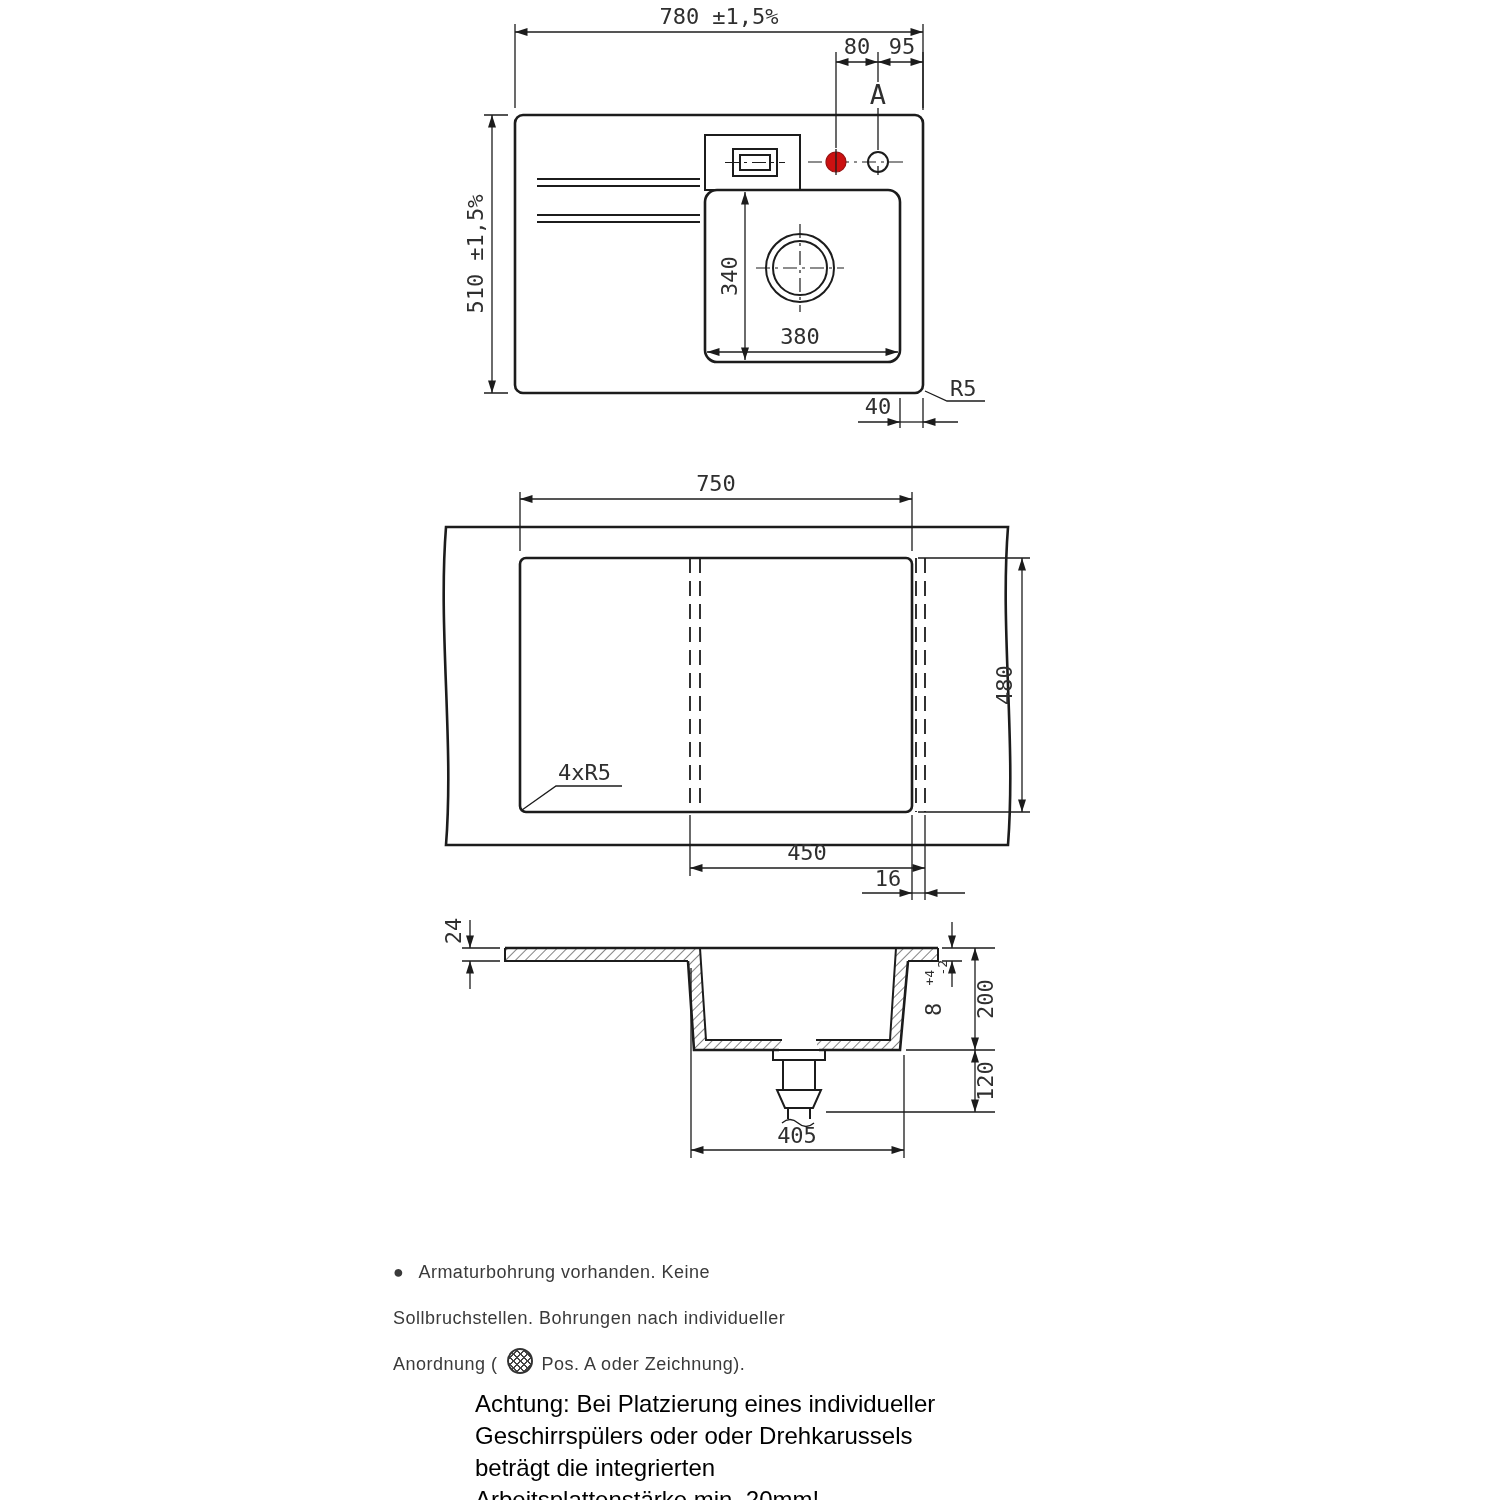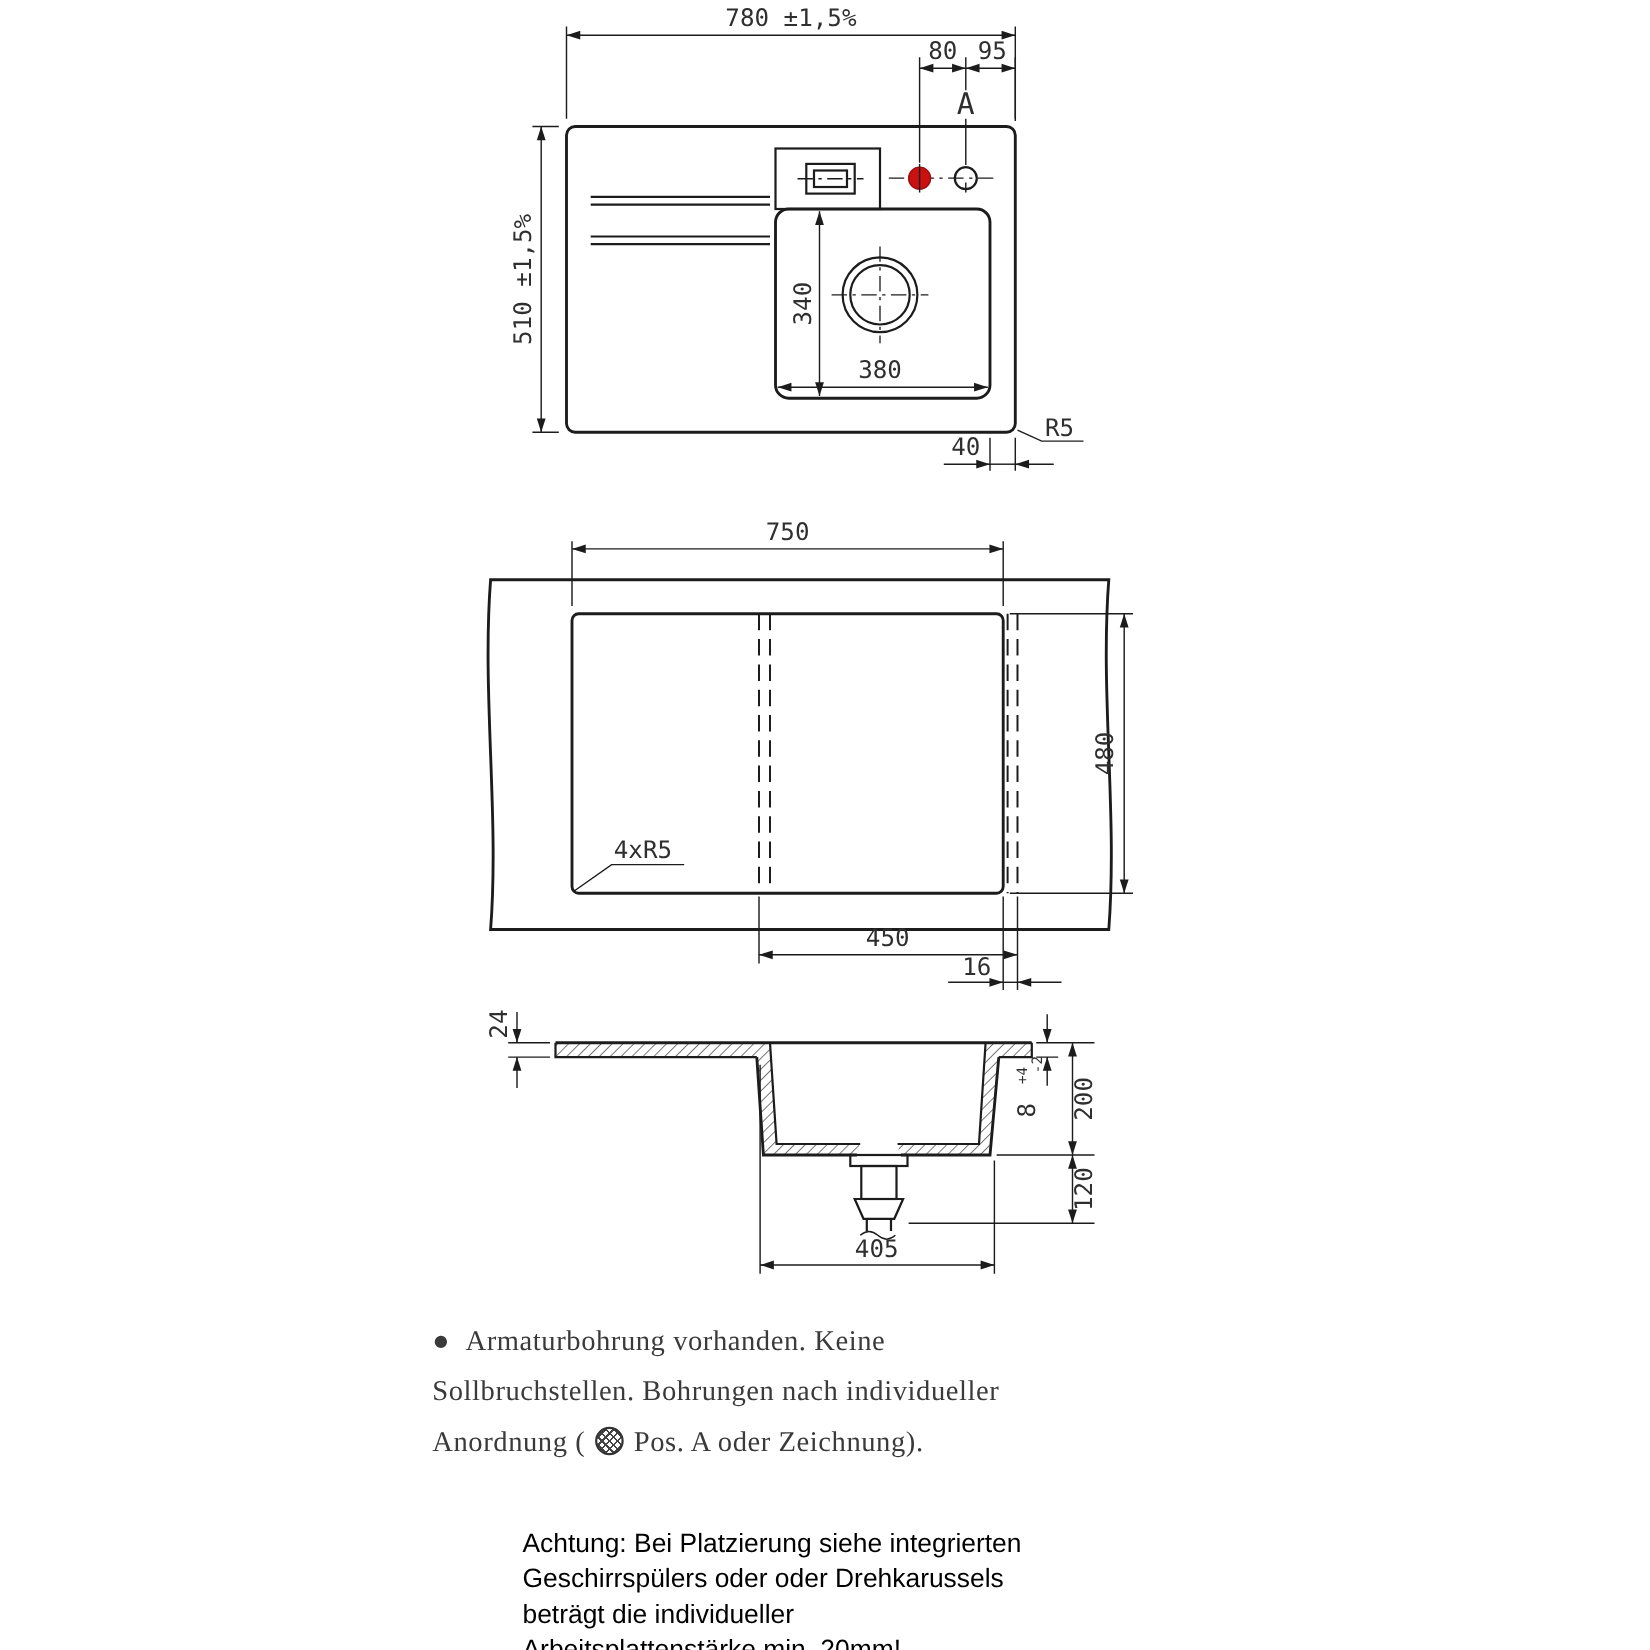--- a/index.html
+++ b/index.html
@@ -10,22 +10,22 @@
   svg.drawing{position:absolute;left:0;top:0;width:1500px;height:1500px;}
   .ln{stroke:var(--line,#1c1c1c);fill:none;stroke-width:2;}
   .heavy{stroke-width:2.6;}
   .thin{stroke:var(--line,#1c1c1c);fill:none;stroke-width:1.3;}
   .dash{stroke:var(--line,#1c1c1c);fill:none;stroke-width:1.8;stroke-dasharray:15 8;}
   .cl{stroke:var(--line,#1c1c1c);fill:none;stroke-width:1.2;stroke-dasharray:14 5 3 5;}
   .dim{font-family:"DejaVu Sans Mono",monospace;font-size:22px;fill:#2f2f2f;}
   .big{font-size:27px;}
   .tol{font-size:13px;}
   .notes{
-    position:absolute;left:393px;top:1196px;width:1060px;
-    font-family:Liberation Serif, serif;font-size:26px;line-height:46px;
+    position:absolute;left:393px;top:1249px;width:1060px;
+    font-family:Liberation Sans, sans-serif;font-size:18px;line-height:46px;
     color:var(--text,#3a3a3a);white-space:nowrap;letter-spacing:.5px;
   }
   .bullet{margin-right:14px;}
   .hatch-circle{
     display:inline-block;width:22px;height:22px;border:2.5px solid #333;border-radius:50%;
     vertical-align:-4px;margin:0 9px;
     background:
       repeating-linear-gradient(45deg,#444 0 1.5px,transparent 1.5px 5px),
       repeating-linear-gradient(135deg,#444 0 1.5px,transparent 1.5px 5px);
   }
@@ -217,17 +217,17 @@
   <div>
     <span class="bullet">●</span><span>Armaturbohrung vorhanden. Keine</span>
   </div>
   <div>Sollbruchstellen. Bohrungen nach individueller</div>
   <div>
     <span>Anordnung (</span><span class="hatch-circle"></span><span>Pos. A oder Zeichnung).</span>
   </div>
 </div>
 
 <div class="warning">
-  <div>Achtung: Bei Platzierung siehe integrierten</div>
+  <div>Achtung: Bei Platzierung eines individueller</div>
   <div>Geschirrspülers oder oder Drehkarussels</div>
-  <div>beträgt die individueller</div>
+  <div>beträgt die integrierten</div>
   <div>Arbeitsplattenstärke min. 20mm!</div>
 </div>
 
 </body></html>

